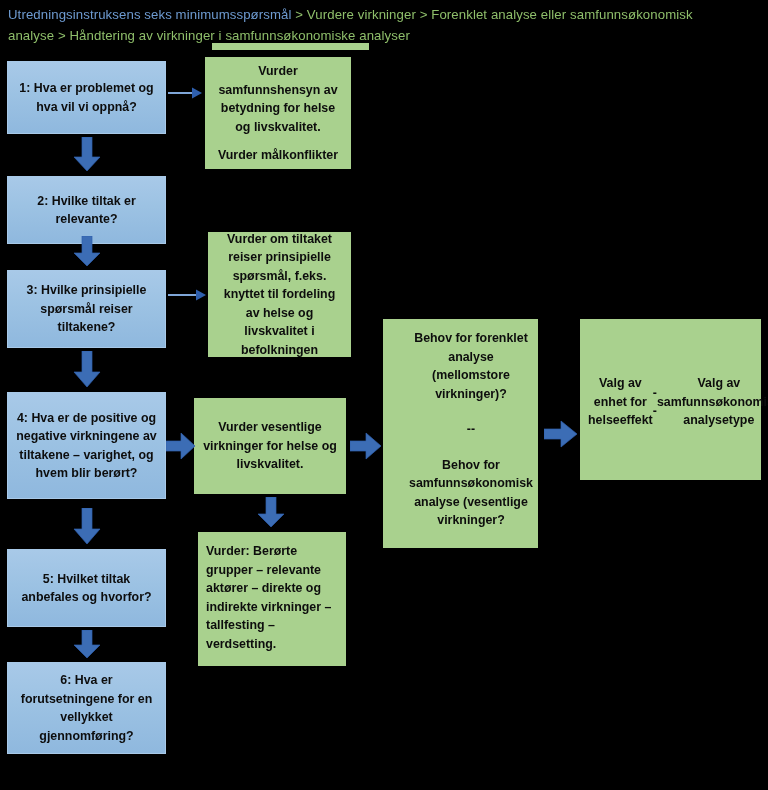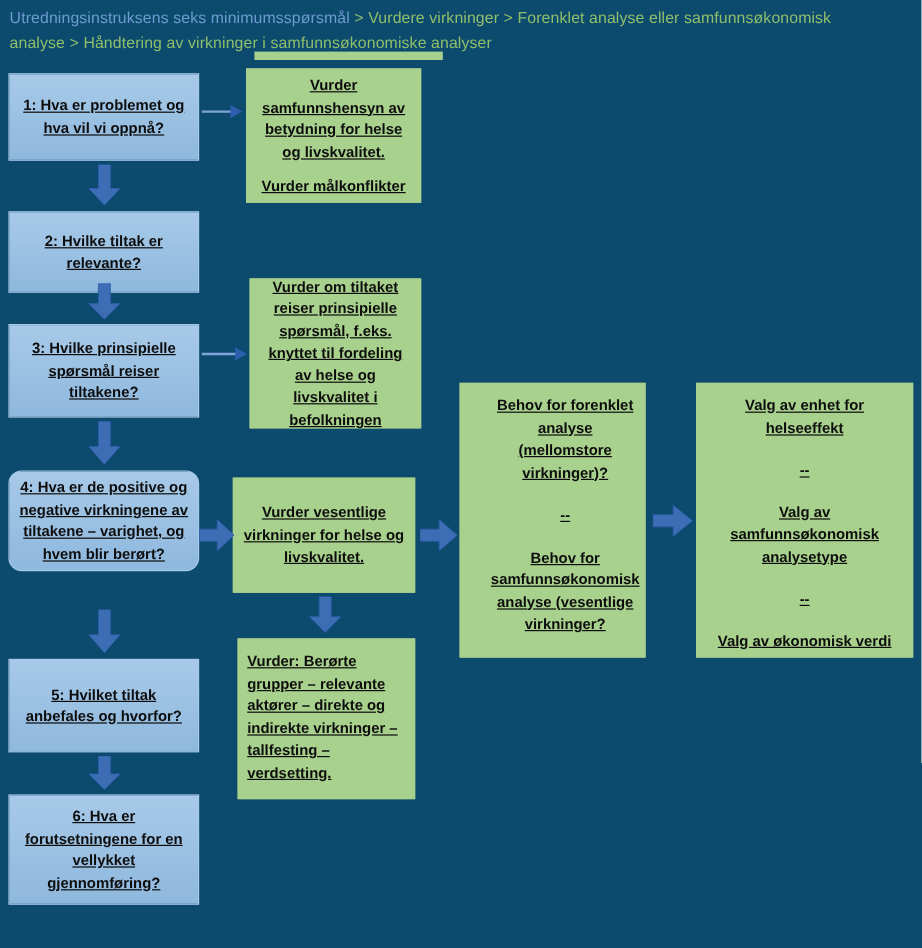--- a/index.html
+++ b/index.html
@@ -9,21 +9,21 @@
     background: #ffffff;
   }
   body {
     font-family: "Liberation Sans", sans-serif;
     color: #000000;
   }
   #canvas {
     position: relative;
     width: 768px;
     height: 790px;
-    background: #0c4a6e;
+    background: #000000;
     overflow: hidden;
   }
 
   
   .breadcrumb {
     position: absolute;
     left: 8px;
     top: 4px;
     width: 700px;
     font-size: 13.2px;
@@ -57,21 +57,21 @@
     font-weight: 600;
   }
   .box-blue {
     background: linear-gradient(180deg, #A8C9E8 0%, #9CC2E3 45%, #8FB8DE 100%);
     border: 1px solid #A8C9E8;
   }
   .box-green {
     background: #A9D18E;
     border: 1px solid #A9D18E;
   }
-  .box span { display: block; text-decoration: underline; }
+  .box span { display: block; }
   .align-left { text-align: left; justify-content: flex-start; }
   .pline { margin: 0; }
   .pgap { height: 17px; }
 
   
   .arrow { position: absolute; }
   .arrow svg { display: block; }
 </style>
 </head>
 <body>
@@ -88,21 +88,21 @@
   </div>
 
   <div class="box box-blue" style="left:7px; top:176px; width:159px; height:68px;">
     <span>2: Hvilke tiltak er relevante?</span>
   </div>
 
   <div class="box box-blue" style="left:7px; top:270px; width:159px; height:78px;">
     <span>3: Hvilke prinsipielle spørsmål reiser tiltakene?</span>
   </div>
 
-  <div class="box box-blue" style="left:7px; top:392px; width:159px; height:84px;border-radius:11px;">
+  <div class="box box-blue" style="left:7px; top:392px; width:159px; height:107px;">
     <span>4: Hva er de positive og negative virkningene av tiltakene – varighet, og hvem blir berørt?</span>
   </div>
 
   <div class="box box-blue" style="left:7px; top:549px; width:159px; height:78px;">
     <span>5: Hvilket tiltak anbefales og hvorfor?</span>
   </div>
 
   <div class="box box-blue" style="left:7px; top:662px; width:159px; height:92px;">
     <span>6: Hva er forutsetningene for en vellykket gjennomføring?</span>
   </div>
@@ -126,21 +126,21 @@
   </div>
 
   <div class="box box-green" style="left:383px; top:319px; width:155px; height:229px; flex-direction:column; justify-content:flex-start; padding-top:9px;padding-left:28px;">
     <span class="pline">Behov for forenklet analyse (mellomstore virkninger)?</span>
     <span class="pgap"></span>
     <span class="pline">--</span>
     <span class="pgap"></span>
     <span class="pline">Behov for samfunnsøkonomisk analyse (vesentlige virkninger?</span>
   </div>
 
-  <div class="box box-green" style="left:580px; top:319px; width:181px; height:229px; flex-direction:column; justify-content:flex-start; padding-top:9px;">
+  <div class="box box-green" style="left:580px; top:319px; width:181px; height:161px; flex-direction:row; justify-content:flex-start; padding-top:9px;">
     <span class="pline">Valg av enhet for helseeffekt</span>
     <span class="pgap"></span>
     <span class="pline">--</span>
     <span class="pgap"></span>
     <span class="pline">Valg av samfunnsøkonomisk analysetype</span>
     <span class="pgap"></span>
     <span class="pline">--</span>
     <span class="pgap"></span>
     <span class="pline">Valg av økonomisk verdi</span>
   </div>

